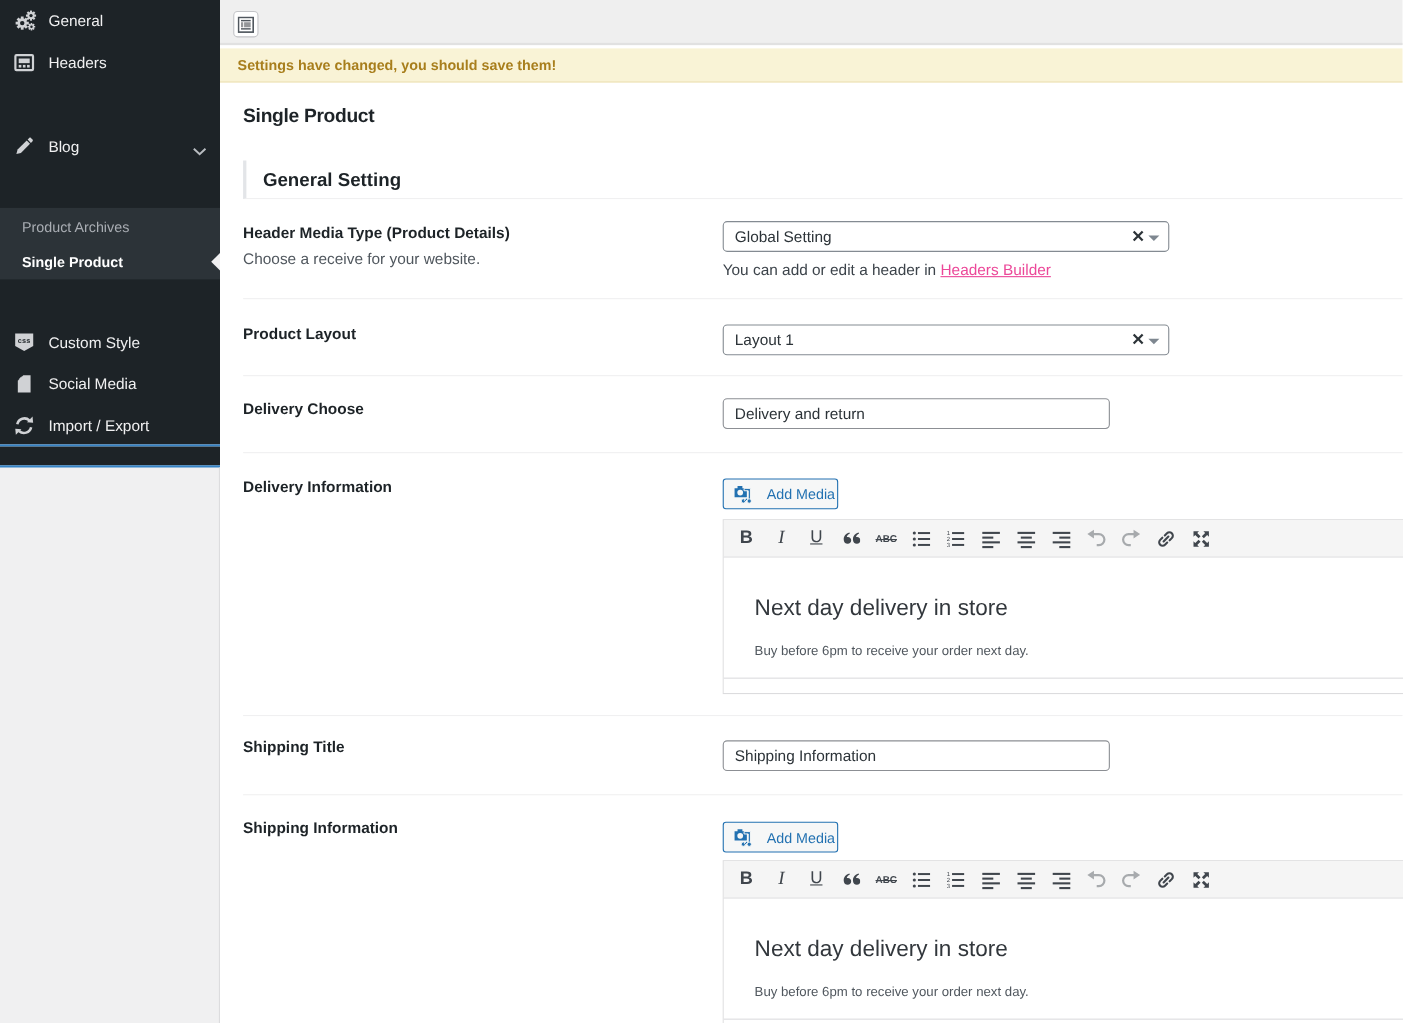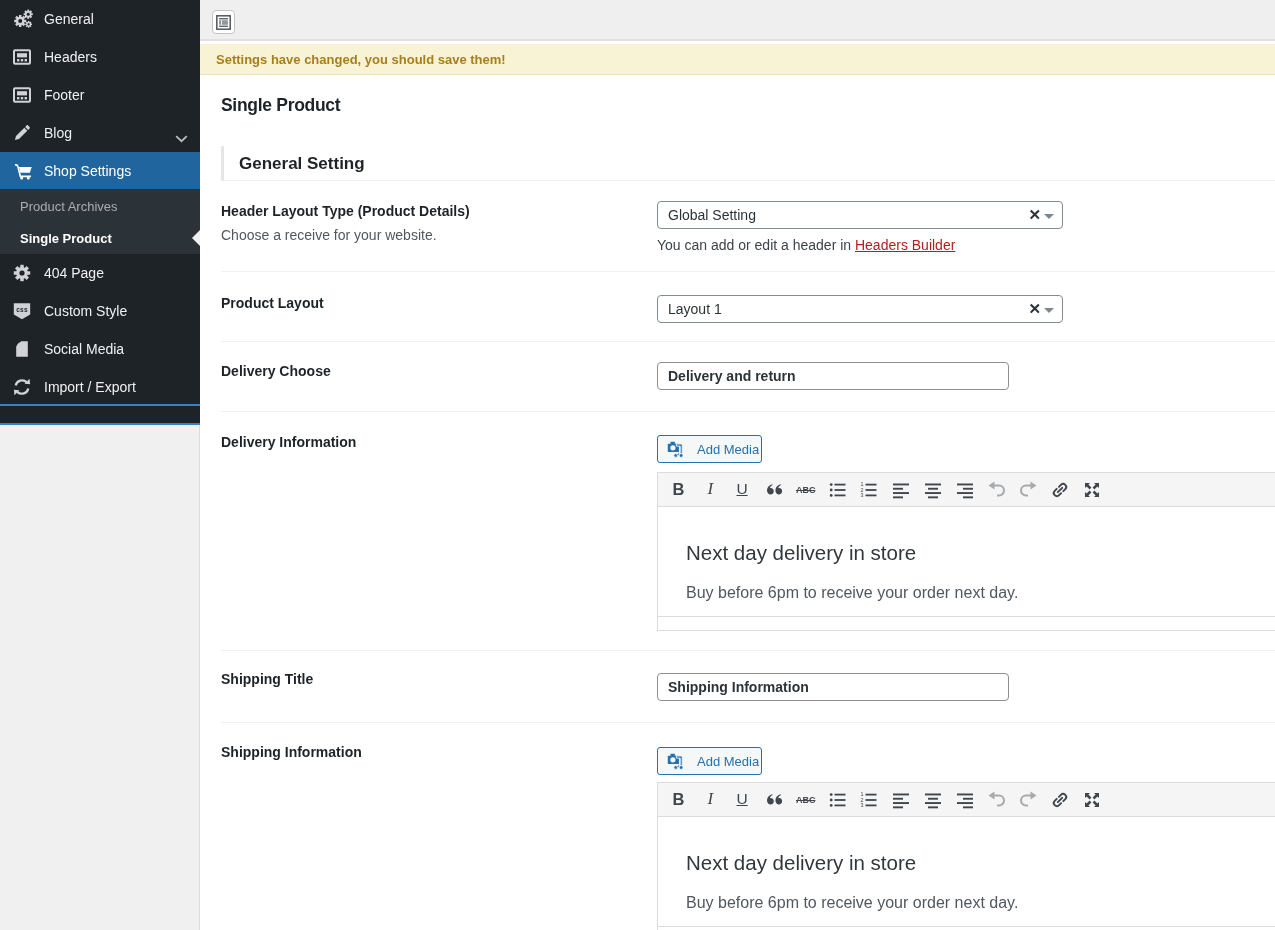--- a/index.html
+++ b/index.html
@@ -29,32 +29,32 @@
 #gs { position:absolute; left:221px; top:146px; width:1054px; height:35px; border-left:3px solid #e3e5e8; border-bottom:1px solid #f0f0f1; }
 #gs span { position:absolute; left:15px; top:8px; font-size:17px; font-weight:bold; color:#1d2327; }
 .lbl { position:absolute; left:221px; font-size:14px; font-weight:bold; color:#1d2327; white-space:nowrap; }
 .desc { position:absolute; left:221px; font-size:14px; color:#50575e; white-space:nowrap; }
 .sep { position:absolute; left:221px; width:1054px; height:1px; background:#f0f0f1; }
 .sel2 { position:absolute; left:657px; width:406px; height:28px; background:#fff; border:1px solid #848b92; border-radius:4px; }
 .sel2 .val { position:absolute; left:10px; top:5px; font-size:14px; color:#2c3338; }
 .sel2 .x { position:absolute; right:21px; top:4px; font-size:15px; font-weight:bold; color:#2c3338; }
 .sel2 .tri { position:absolute; right:8px; top:12px; width:0; height:0; border-left:5px solid transparent; border-right:5px solid transparent; border-top:5px solid #7e8790; }
 .tinput { position:absolute; left:657px; width:352px; height:28px; background:#fff; border:1px solid #8c8f94; border-radius:4px; font-size:14px; color:#2c3338; }
-.tinput span { position:absolute; left:10px; top:5px; white-space:nowrap;font-weight:bold; }
+.tinput span { position:absolute; left:10px; top:5px; white-space:nowrap; }
 .helper { position:absolute; left:657px; font-size:14px; color:#3c434a; white-space:nowrap; }
-.helper .lnk { color:#b91c1c; text-decoration:underline; }
+.helper .lnk { color:#ec4899; text-decoration:underline; }
 .addmedia { position:absolute; left:657px; width:105px; height:28px; background:#f6f7f7; border:1px solid #2271b1; border-radius:3px; color:#2271b1; font-size:13px; }
 .addmedia span { position:absolute; left:39px; top:6px; white-space:nowrap; }
 .addmedia svg { position:absolute; left:7px; top:5px; }
 .editor { position:absolute; left:657px; width:760px; border:1px solid #dcdcde; background:#fff; }
 .etoolbar { position:relative; height:34px; background:#f5f5f5; border-bottom:1px solid #dcdcde; }
 .econtent { position:relative; background:#fff; }
 .estatus { position:relative; height:14px; border-top:1px solid #dcdcde; background:#fff; }
 .etitle { position:absolute; left:28px; font-size:20.5px; color:#32373c; white-space:nowrap; }
-.ebody { position:absolute; left:28px; font-size:16px; color:#50575e; white-space:nowrap; }
+.ebody { position:absolute; left:28px; font-size:12px; color:#50575e; white-space:nowrap; }
 .tbi { position:absolute; display:flex; align-items:center; justify-content:center; }
 </style>
 </head>
 <body>
 <div id="sidebar">
   <div id="menu-dark"></div>
   <div id="blue1"></div>
   <div id="menu-dark2"></div>
   <div id="blue2"></div>
   <div id="sidegray-border"></div>
@@ -84,64 +84,34 @@
   <div class="mi" style="top:38px;">
       <svg width="20" height="20" viewBox="0 0 20 20">
         <rect x="2" y="3.2" width="16" height="13.6" rx="1" fill="none" stroke="#d0d2d5" stroke-width="2"></rect>
         <rect x="5" y="6.2" width="10" height="4.2" fill="#d0d2d5"></rect>
         <rect x="5" y="12" width="2.4" height="2.4" fill="#d0d2d5"></rect>
         <rect x="8.8" y="12" width="2.4" height="2.4" fill="#d0d2d5"></rect>
         <rect x="12.6" y="12" width="2.4" height="2.4" fill="#d0d2d5"></rect>
       </svg>
       <span class="txt">Headers</span>
     </div>
-  <div class="mi" style="top:76px;">
-      <svg width="20" height="20" viewBox="0 0 20 20">
-        <rect x="2" y="3.2" width="16" height="13.6" rx="1" fill="none" stroke="#d0d2d5" stroke-width="2"></rect>
-        <rect x="5" y="6.2" width="10" height="4.2" fill="#d0d2d5"></rect>
-        <rect x="5" y="12" width="2.4" height="2.4" fill="#d0d2d5"></rect>
-        <rect x="8.8" y="12" width="2.4" height="2.4" fill="#d0d2d5"></rect>
-        <rect x="12.6" y="12" width="2.4" height="2.4" fill="#d0d2d5"></rect>
-      </svg>
-      <span class="txt">Footer</span>
-    </div>
   <div class="mi" style="top:114px;">
       <svg width="20" height="20" viewBox="0 0 20 20" fill="#d0d2d5">
         <path d="M2.9 17.1l1.1-4.1 8.3-8.3 3 3-8.3 8.3z"></path>
         <path d="M13.1 3.9l1.5-1.5c.4-.4 1.1-.4 1.5 0l1.5 1.5c.4.4.4 1.1 0 1.5l-1.5 1.5z"></path>
       </svg>
       <span class="txt">Blog</span>
     </div>
   <div id="chev-blog"><svg width="13" height="8" viewBox="0 0 13 8">
         <path d="M1.2 1.2l5.3 5 5.3-5" fill="none" stroke="#b8bcc0" stroke-width="1.8"></path>
       </svg></div>
-  <div class="mi sel" style="top:152px; height:37px;">
-      <svg width="21" height="21" viewBox="0 0 21 21" fill="#fff">
-        <path d="M2.7 3.6c2.1-.6 3.3 0 3.8 1.9l2.5 9.6h10v1.7H7.7L5.1 6.2c-.3-.9-.9-1.2-1.9-.9z"></path>
-        <path d="M6.9 6.4h12.8l-1.8 5.8H8.4z"></path>
-        <circle cx="9.7" cy="17.6" r="1.5"></circle>
-        <circle cx="16.3" cy="17.6" r="1.5"></circle>
-      </svg>
-      <span class="txt">Shop Settings</span>
-    </div>
   <div class="sub"></div>
   <div class="smi" style="top:199px; color:#a9adb3;">Product Archives</div>
   <div class="smi" style="top:231px; color:#fff; font-weight:bold;">Single Product</div>
   <div id="arrow-sp"></div>
-  <div class="mi" style="top:254px;">
-      <svg width="20" height="20" viewBox="0 0 20 20">
-        <circle cx="10" cy="10" r="5.9" fill="#d0d2d5"></circle>
-        <rect x="8.28" y="1.80" width="3.44" height="16.40" fill="#d0d2d5" transform="rotate(0 10 10)"></rect>
-        <rect x="8.28" y="1.80" width="3.44" height="16.40" fill="#d0d2d5" transform="rotate(45 10 10)"></rect>
-        <rect x="8.28" y="1.80" width="3.44" height="16.40" fill="#d0d2d5" transform="rotate(90 10 10)"></rect>
-        <rect x="8.28" y="1.80" width="3.44" height="16.40" fill="#d0d2d5" transform="rotate(135 10 10)"></rect>
-        <circle cx="10" cy="10" r="2.6" fill="#1d2327"></circle>
-      </svg>
-      <span class="txt">404 Page</span>
-    </div>
   <div class="mi" style="top:292px;">
       <svg width="20" height="20" viewBox="0 0 20 20">
         <path d="M1.8 2.2h16.4v11.4l-8.2 4.6-8.2-4.6z" fill="#d0d2d5"></path>
         <text x="10" y="11.2" font-size="6.6" font-weight="bold" fill="#1d2327" text-anchor="middle" font-family="Liberation Sans, sans-serif" letter-spacing="0.2">css</text>
       </svg>
       <span class="txt">Custom Style</span>
     </div>
   <div class="mi" style="top:330px;">
       <svg width="20" height="20" viewBox="0 0 20 20">
         <path d="M9.2 2.2h6.6v15.6H4.2V7.2z" fill="#d0d2d5"></path>
@@ -174,21 +144,21 @@
   </div>
 <div id="notice">
     <span>Settings have changed, you should save them!</span>
   </div>
 
 <div class="h1">Single Product</div>
 <div id="gs">
     <span>General Setting</span>
   </div>
 
-<div class="lbl" style="top:203px;">Header Layout Type (Product Details)</div>
+<div class="lbl" style="top:203px;">Header Media Type (Product Details)</div>
 <div class="desc" style="top:227px;">Choose a receive for your website.</div>
 <div class="sel2" style="top:201px;">
     <span class="val">Global Setting</span>
     <span class="x">✕</span>
     <span class="tri"></span>
   </div>
 <div class="helper" style="top:237px;">You can add or edit a header in <span class="lnk">Headers Builder</span></div>
 <div class="sep" style="top:271px;"></div>
 
 <div class="lbl" style="top:295px;">Product Layout</div>

